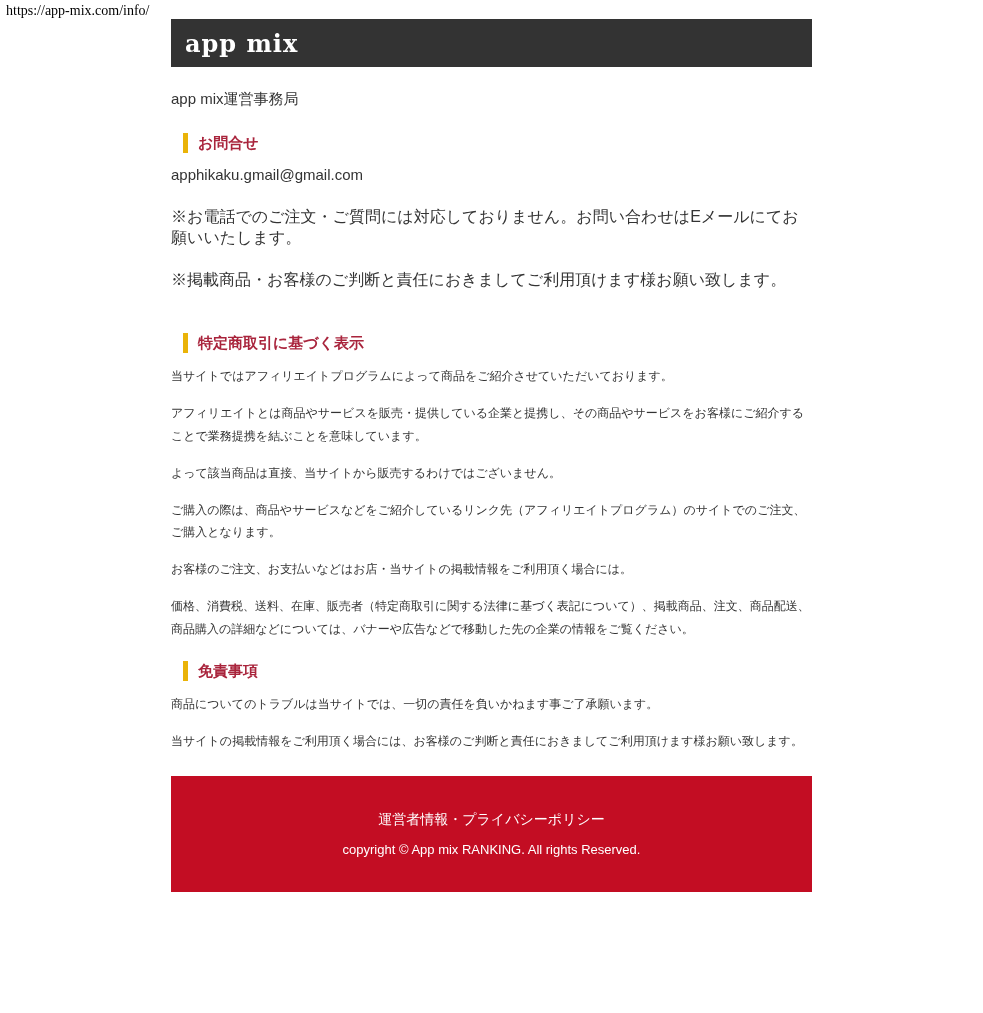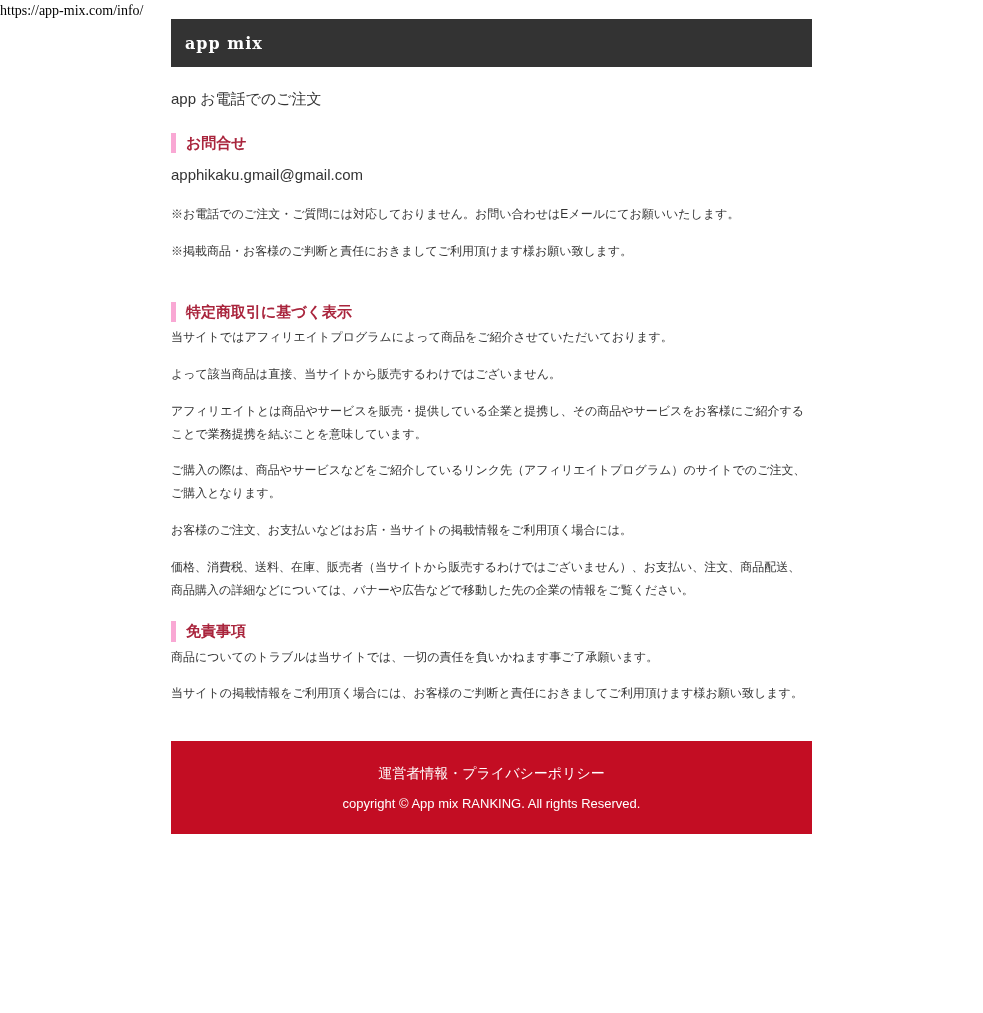--- a/index.html
+++ b/index.html
@@ -10,79 +10,79 @@
     width: 983px;
     height: 1013px;
     overflow: hidden;
     font-family: "Liberation Sans", sans-serif;
     color: #333333;
   }
   .url-text {
     font-family: "Liberation Serif", serif;
     font-size: 14px;
     color: #000000;
-    padding: 3px 0 0 0;
+    padding: 3px 0 0 6px;
     height: 19px;
     line-height: 16px;
   }
   .container {
     width: 641px;
     margin: 0 auto;
   }
   .site-header {
     background: #333333;
     height: 48px;
     display: flex;
     align-items: center;
     padding-left: 14px;
   }
   .site-title {
     font-family: "DejaVu Serif", serif;
     font-weight: 700;
-    font-size: 16px;
+    font-size: 24px;
     color: #ffffff;
     letter-spacing: 1px;
     cursor: pointer;
   }
   .operator {
     font-size: 15px;
     margin: 23px 0 0 0;
     line-height: 1.25;
   }
   .section-heading {
     font-size: 15px;
     font-weight: 700;
     color: #a9243c;
-    border-left: 5px solid #f9a8d4;
+    border-left: 5px solid #eab308;
     padding-left: 10px;
     line-height: 1.35;
-    margin: 0;
+    margin: 12px;
   }
   .section-contact    { margin-top: 24px; }
   .section-commerce   { margin-top: 42px; }
   .section-disclaimer { margin-top: 20px; }
   .email {
     font-size: 15px;
     margin: 13px 0 0 0;
     line-height: 1.25;
   }
   .note {
-    font-size: 12px;
+    font-size: 16px;
     margin: 22px 0 0 0;
     line-height: 1.3;
   }
   .para {
     font-size: 12px;
     line-height: 1.9;
     margin: 14px 0 0 0;
   }
   .section-heading + .para { margin-top: 4px; }
   .site-footer {
-    margin-top: 36px;
-    height: 93px;
+    margin-top: 24px;
+    height: 116px;
     background: #c30d23;
     color: #ffffff;
     display: flex;
     flex-direction: column;
     justify-content: center;
     align-items: center;
     gap: 13px;
     text-align: center;
   }
   .footer-link {
@@ -97,37 +97,37 @@
 <body>
 
 <div class="url-text">https://app-mix.com/info/</div>
 
 <div class="container">
 
   <header class="site-header">
     <span class="site-title">app mix</span>
   </header>
 
-  <p class="operator">app お電話でのご注文</p>
+  <p class="operator">app mix運営事務局</p>
 
   <section class="section-contact">
     <h2 class="section-heading">お問合せ</h2>
     <p class="email">apphikaku.gmail@gmail.com</p>
     <p class="note">※お電話でのご注文・ご質問には対応しておりません。お問い合わせはEメールにてお願いいたします。</p>
     <p class="note">※掲載商品・お客様のご判断と責任におきましてご利用頂けます様お願い致します。</p>
   </section>
 
   <section class="section-commerce">
     <h2 class="section-heading">特定商取引に基づく表示</h2>
     <p class="para">当サイトではアフィリエイトプログラムによって商品をご紹介させていただいております。</p>
+    <p class="para">アフィリエイトとは商品やサービスを販売・提供している企業と提携し、その商品やサービスをお客様にご紹介することで業務提携を結ぶことを意味しています。</p>
     <p class="para">よって該当商品は直接、当サイトから販売するわけではございません。</p>
-    <p class="para">アフィリエイトとは商品やサービスを販売・提供している企業と提携し、その商品やサービスをお客様にご紹介することで業務提携を結ぶことを意味しています。</p>
     <p class="para">ご購入の際は、商品やサービスなどをご紹介しているリンク先（アフィリエイトプログラム）のサイトでのご注文、ご購入となります。</p>
     <p class="para">お客様のご注文、お支払いなどはお店・当サイトの掲載情報をご利用頂く場合には。</p>
-    <p class="para">価格、消費税、送料、在庫、販売者（当サイトから販売するわけではございません）、お支払い、注文、商品配送、商品購入の詳細などについては、バナーや広告などで移動した先の企業の情報をご覧ください。</p>
+    <p class="para">価格、消費税、送料、在庫、販売者（特定商取引に関する法律に基づく表記について）、掲載商品、注文、商品配送、商品購入の詳細などについては、バナーや広告などで移動した先の企業の情報をご覧ください。</p>
   </section>
 
   <section class="section-disclaimer">
     <h2 class="section-heading">免責事項</h2>
     <p class="para">商品についてのトラブルは当サイトでは、一切の責任を負いかねます事ご了承願います。</p>
     <p class="para">当サイトの掲載情報をご利用頂く場合には、お客様のご判断と責任におきましてご利用頂けます様お願い致します。</p>
   </section>
 
   <footer class="site-footer">
     <span class="footer-link">運営者情報・プライバシーポリシー</span>

